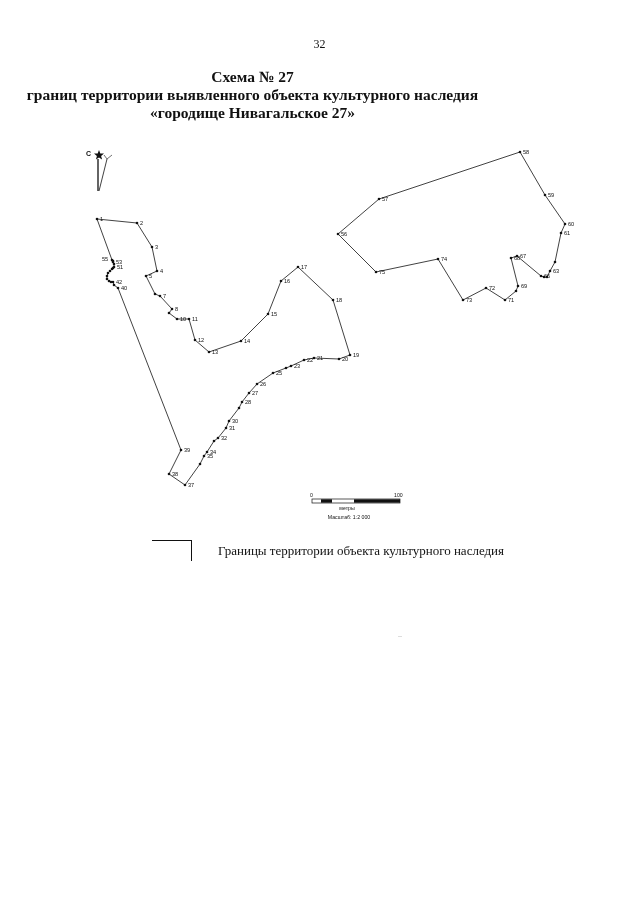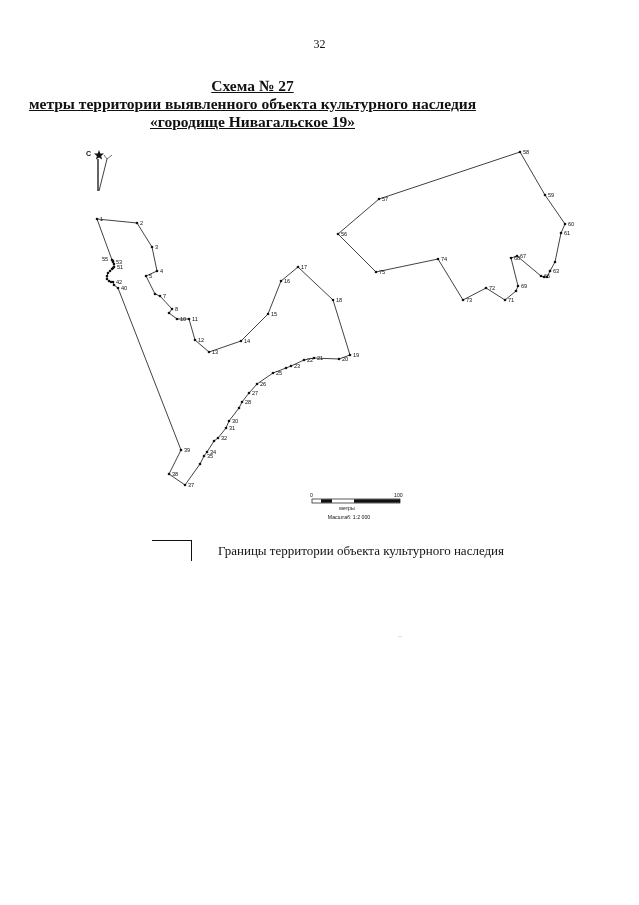--- a/index.html
+++ b/index.html
@@ -1,37 +1,37 @@
 <!DOCTYPE html>
 <html><head>
   <meta charset="utf-8">
   <style>
     html, body { margin: 0; padding: 0; background: #ffffff; }
     body { width: 639px; height: 905px; position: relative; overflow: hidden; font-family: "Liberation Serif", serif; color: #111; }
     .page-number { position: absolute; top: 37px; left: 0; width: 639px; text-align: center; font-size: 12px; }
-    .title-block { position: absolute; top: 77px; left: 0; width: 505px; text-align: center; font-weight: bold; font-size: 15.5px; line-height: 18px; text-decoration: underline; }
+    .title-block { position: absolute; top: 68px; left: 0; width: 505px; text-align: center; font-weight: bold; font-size: 15.5px; line-height: 18px; }
     .title-block div { white-space: nowrap; }
     svg.map { position: absolute; left: 0; top: 0; }
     .pt-label { font-family: "Liberation Sans", sans-serif; font-size: 5.6px; fill: #111; }
     .scale-label { font-family: "Liberation Sans", sans-serif; font-size: 5.2px; fill: #111; }
     .legend { position: absolute; top: 540px; left: 152px; height: 24px; width: 400px; }
     .legend-line { position: absolute; left: 0; top: 0; width: 40px; height: 0; border-top: 1.6px solid #111; }
     .legend-tick { position: absolute; left: 39px; top: 0; width: 0; height: 21px; border-left: 1.6px solid #111; }
     .legend-text { position: absolute; left: 46px; top: 3px; font-size: 13px; white-space: nowrap; margin-left: 20px; }
     .noise { position: absolute; left: 398px; top: 636px; width: 4px; height: 1px; background: #ddd; }
   </style>
 </head>
 <body>
 
 <div class="page-number">32</div>
 
 <div class="title-block">
   <div>Схема № 27</div>
-  <div>метры территории выявленного объекта культурного наследия</div>
-  <div>«городище Нивагальское 19»</div>
+  <div>границ территории выявленного объекта культурного наследия</div>
+  <div>«городище Нивагальское 27»</div>
 </div>
 
 <svg class="map" width="639" height="905" viewBox="0 0 639 905" xmlns="http://www.w3.org/2000/svg">
 
   <g>
     <text id="north-label" x="86" y="156" style="font-family:'Liberation Sans',sans-serif;font-size:7px;font-weight:bold;fill:#111;">С</text>
     <polygon points="99,150 100.3,153.5 104,153.6 101.1,155.9 102.1,159.4 99,157.4 95.9,159.4 96.9,155.9 94,153.6 97.7,153.5" fill="#111"></polygon>
     <line x1="98" y1="159" x2="98" y2="191" stroke="#111" stroke-width="1.3"></line>
     <line x1="99" y1="191" x2="107" y2="159" stroke="#111" stroke-width="0.8"></line>
     <line x1="107" y1="159" x2="104" y2="155" stroke="#111" stroke-width="0.6"></line>

